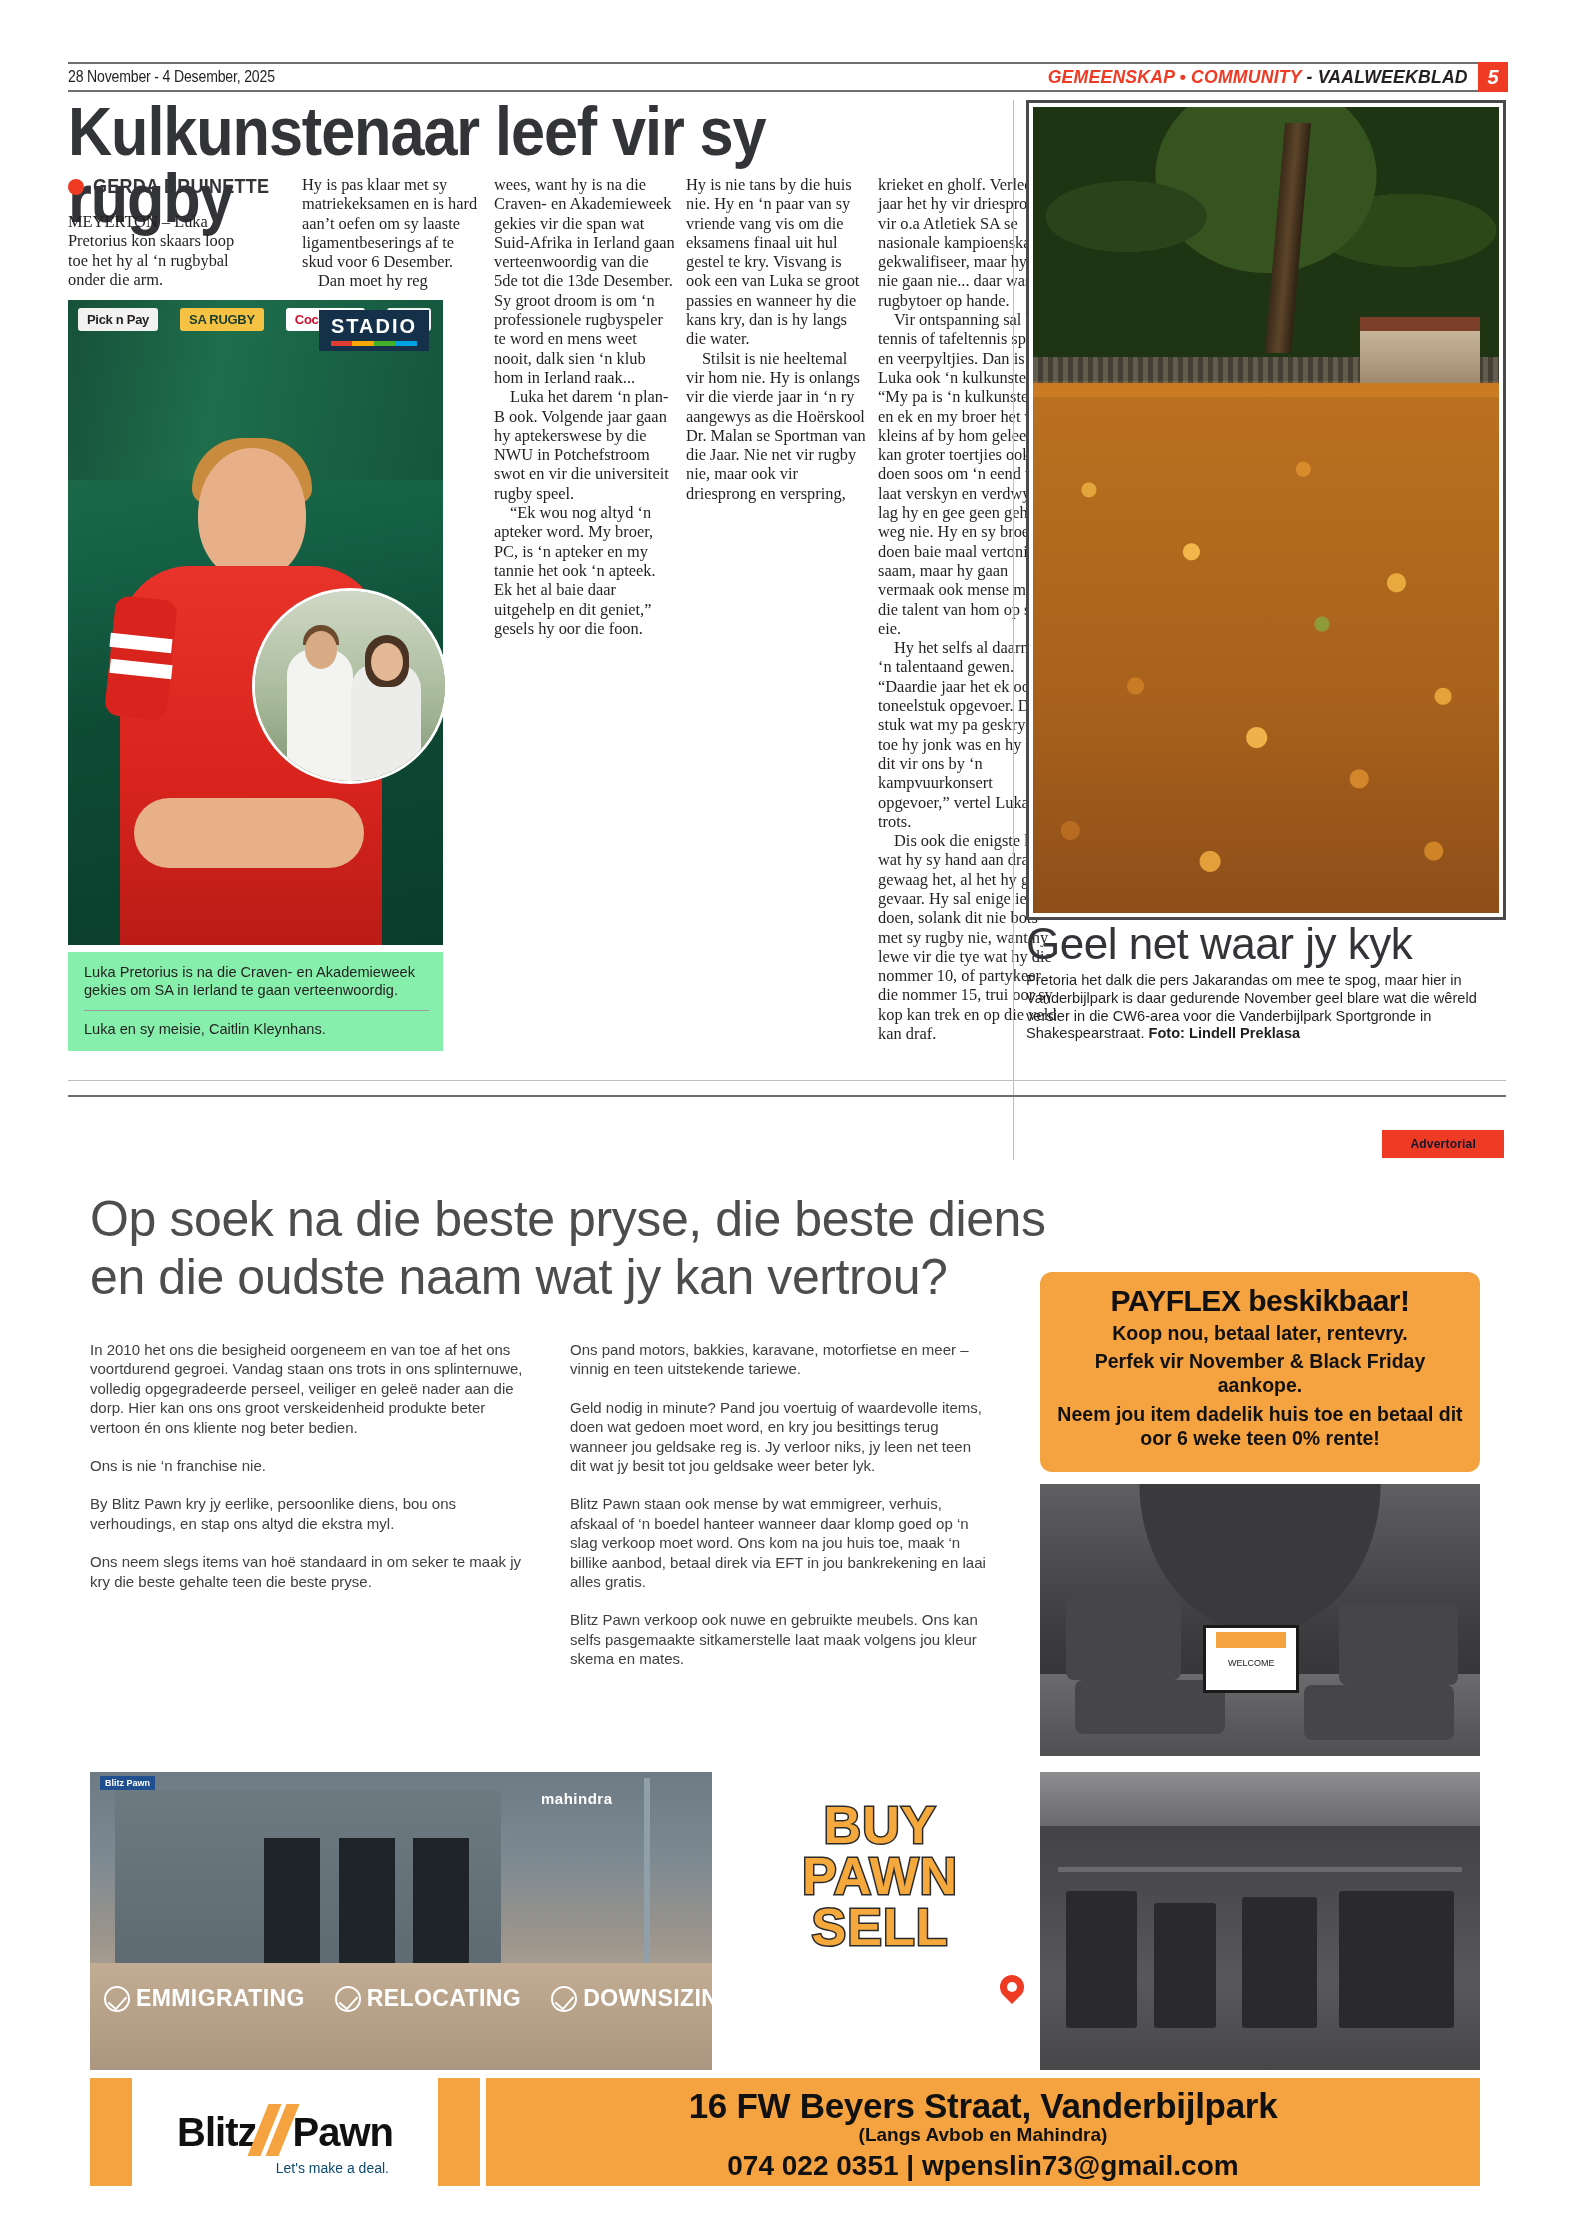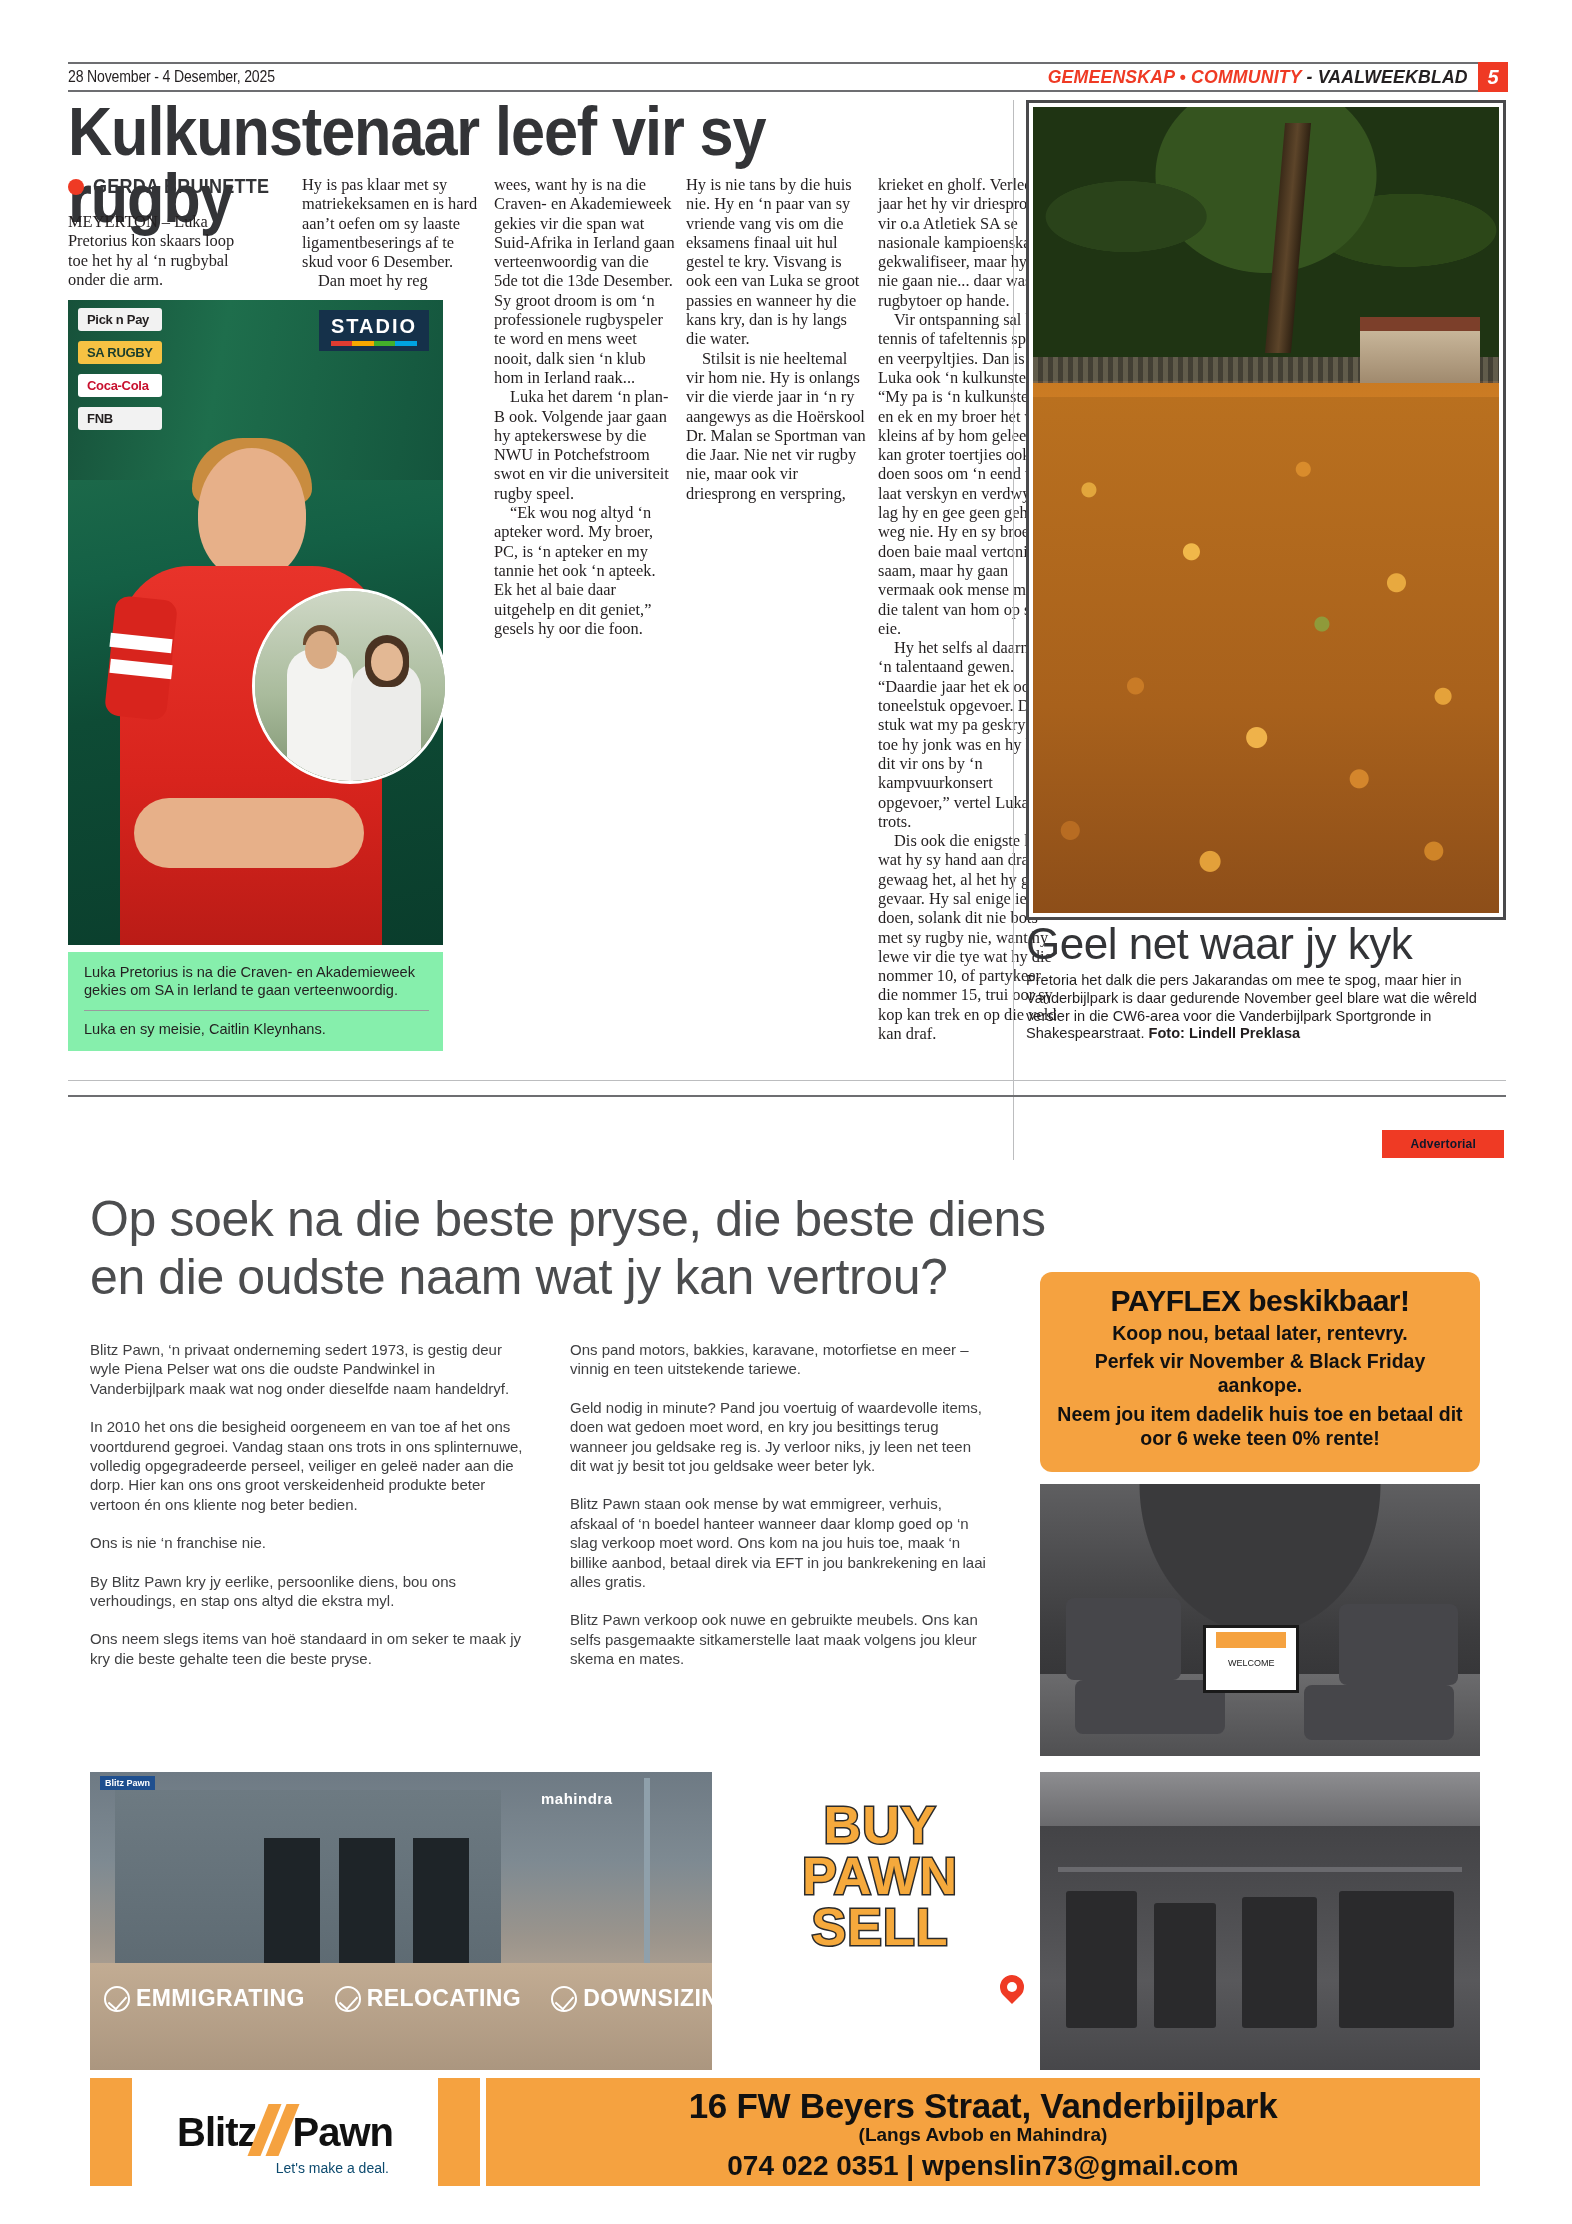--- a/index.html
+++ b/index.html
@@ -77,21 +77,21 @@
   
   .photo-main {
     position: absolute; left: 68px; top: 300px; width: 375px; height: 645px;
     background: linear-gradient(170deg,#14543c 0%,#1d6a4a 22%,#146045 40%,#0e4b35 60%,#0a3d2c 100%);
     overflow: hidden;
   }
   .pm-board {
     position: absolute; left: 0; top: 0; width: 100%; height: 180px;
     background: linear-gradient(100deg,#17513a,#1e6e4c 40%,#14553d);
   }
-  .pm-logos { position: absolute; left: 10px; top: 8px; display: flex; flex-direction: column; gap: 10px; }
+  .pm-logos { position: absolute; left: 10px; top: 8px; display: flex; flex-direction: row; gap: 22px; }
   .pm-chip {
     background: #ffffff; color: #c8102e; font-weight: 700; font-size: 13px;
     padding: 4px 9px; border-radius: 3px; letter-spacing: -0.3px;
   }
   .pm-chip.gold { background: #f6c243; color: #1b3e2c; }
   .pm-chip.white2 { background:#f2f2f2; color:#231f20; }
   .pm-stadio {
     position: absolute; right: 14px; top: 10px;
     background: #15314a; color:#ffffff; font-weight:700; font-size: 20px;
     letter-spacing: 2px; padding: 5px 12px;
@@ -472,21 +472,20 @@
   </div>
 
   <div class="vrule" style="left:1013px; top:100px; height:1060px;"></div>
   <div class="hrule" style="left:68px; top:1080px; width:1438px;"></div>
 
   <div class="adv-sep"></div>
   <div class="adv-tag">Advertorial</div>
   <div class="adv-head">Op soek na die beste pryse, die beste diens en die oudste naam wat jy kan vertrou?</div>
 
   <div class="adv-col" id="ac1">
-    <p>Blitz Pawn, ‘n privaat onderneming sedert 1973, is gestig deur wyle Piena Pelser wat ons die oudste Pandwinkel in Vanderbijlpark maak wat nog onder dieselfde naam handeldryf.</p>
     <p>In 2010 het ons die besigheid oorgeneem en van toe af het ons voortdurend gegroei. Vandag staan ons trots in ons splinternuwe, volledig opgegradeerde perseel, veiliger en geleë nader aan die dorp. Hier kan ons ons groot verskeidenheid produkte beter vertoon én ons kliente nog beter bedien.</p>
     <p>Ons is nie ‘n franchise nie.</p>
     <p>By Blitz Pawn kry jy eerlike, persoonlike diens, bou ons verhoudings, en stap ons altyd die ekstra myl.</p>
     <p>Ons neem slegs items van hoë standaard in om seker te maak jy kry die beste gehalte teen die beste pryse.</p>
   </div>
 
   <div class="adv-col" id="ac2">
     <p>Ons pand motors, bakkies, karavane, motorfietse en meer – vinnig en teen uitstekende tariewe.</p>
     <p>Geld nodig in minute? Pand jou voertuig of waardevolle items, doen wat gedoen moet word, en kry jou besittings terug wanneer jou geldsake reg is. Jy verloor niks,  jy leen net teen dit wat jy besit tot jou geldsake weer beter lyk.</p>
     <p>Blitz Pawn staan ook mense by wat emmigreer, verhuis, afskaal of ‘n boedel hanteer wanneer daar klomp goed op ‘n slag verkoop moet word. Ons kom na jou huis toe, maak ‘n billike aanbod, betaal direk via EFT in jou bankrekening en laai alles gratis.</p>

